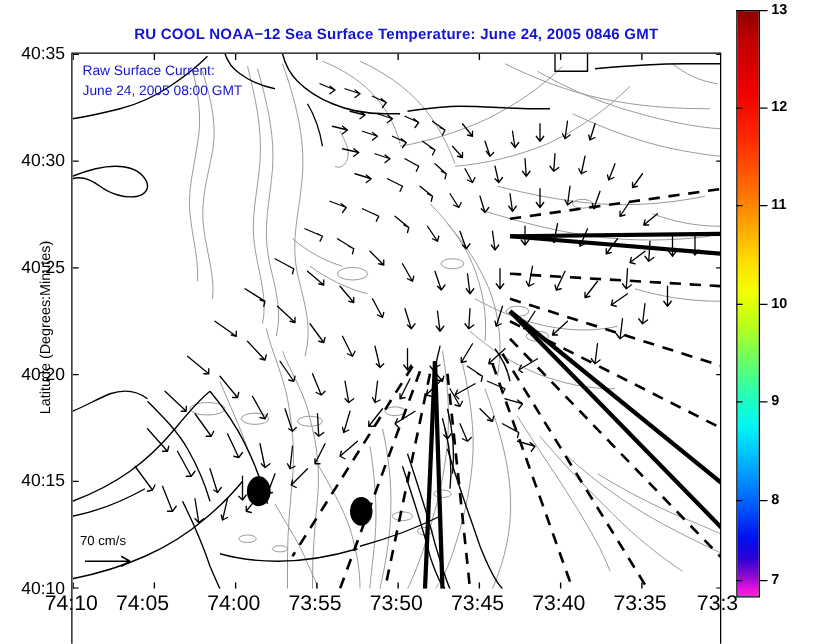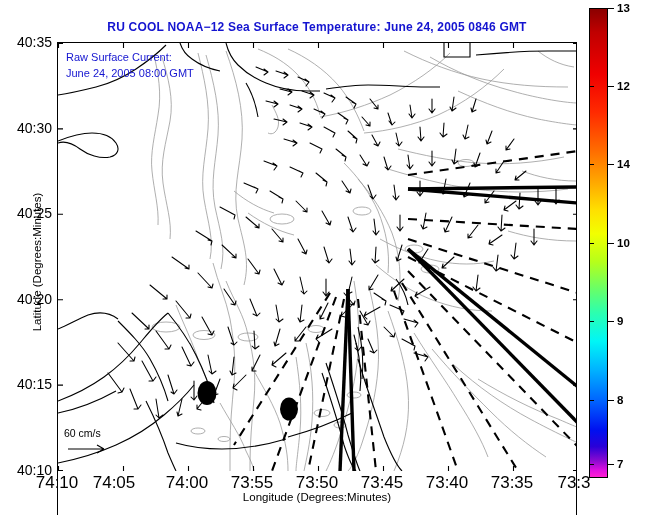--- a/index.html
+++ b/index.html
@@ -423,56 +423,55 @@
         <path d="M0,0 l0,0"></path>
         <path d="M0.5,0 l0,5 M65.5,0 l0,5 M130.5,0 l0,5 M195.5,0 l0,5 M260.5,0 l0,5 M325.5,0 l0,5 M390.5,0 l0,5 M455.5,0 l0,5 M519.5,0 l0,5"></path>
         <path d="M0.5,428 l0,-5 M65.5,428 l0,-5 M130.5,428 l0,-5 M195.5,428 l0,-5 M260.5,428 l0,-5 M325.5,428 l0,-5 M390.5,428 l0,-5 M455.5,428 l0,-5 M519.5,428 l0,-5"></path>
         <path d="M0,0.5 l5,0 M0,85.9 l5,0 M0,171.3 l5,0 M0,256.7 l5,0 M0,342.1 l5,0 M0,427.5 l5,0"></path>
         <path d="M520,0.5 l-5,0 M520,85.9 l-5,0 M520,171.3 l-5,0 M520,256.7 l-5,0 M520,342.1 l-5,0 M520,427.5 l-5,0"></path>
       </g>
     </svg>
 
     <div class="ann-text" id="ann-line1">Raw Surface Current:</div>
     <div class="ann-text" id="ann-line2">June 24, 2005 08:00 GMT</div>
-    <div id="scale-label">60 cm/s</div>
+    <div id="scale-label">70 cm/s</div>
   </div>
 
   <div class="xtick-label" style="left:57px">74:10</div>
   <div class="xtick-label" style="left:114px">74:05</div>
   <div class="xtick-label" style="left:187px">74:00</div>
   <div class="xtick-label" style="left:252px">73:55</div>
   <div class="xtick-label" style="left:317px">73:50</div>
   <div class="xtick-label" style="left:382px">73:45</div>
   <div class="xtick-label" style="left:447px">73:40</div>
   <div class="xtick-label" style="left:512px">73:35</div>
   <div class="xtick-label" style="left:574px">73:3</div>
 
   <div class="ytick-label" style="top:42px">40:35</div>
   <div class="ytick-label" style="top:128px">40:30</div>
   <div class="ytick-label" style="top:213px">40:25</div>
   <div class="ytick-label" style="top:299px">40:20</div>
   <div class="ytick-label" style="top:384px">40:15</div>
   <div class="ytick-label" style="top:470px">40:10</div>
 
-  <div id="xlabel">Longitude (Degrees:Minutes)</div>
   <div id="ylabel">Latitude (Degrees:Minutes)</div>
 
   <div id="colorbar"></div>
 
   <div class="cb-tick" style="top:8px"></div>
   <div class="cb-tick-in" style="top:8px"></div>
   <div class="cb-label" style="top:8px">13</div>
 
   <div class="cb-tick" style="top:86px"></div>
   <div class="cb-tick-in" style="top:86px"></div>
   <div class="cb-label" style="top:86px">12</div>
 
   <div class="cb-tick" style="top:164px"></div>
   <div class="cb-tick-in" style="top:164px"></div>
-  <div class="cb-label" style="top:164px">14</div>
+  <div class="cb-label" style="top:164px">11</div>
 
   <div class="cb-tick" style="top:243px"></div>
   <div class="cb-tick-in" style="top:243px"></div>
   <div class="cb-label" style="top:243px">10</div>
 
   <div class="cb-tick" style="top:321px"></div>
   <div class="cb-tick-in" style="top:321px"></div>
   <div class="cb-label" style="top:321px">9</div>
 
   <div class="cb-tick" style="top:400px"></div>

